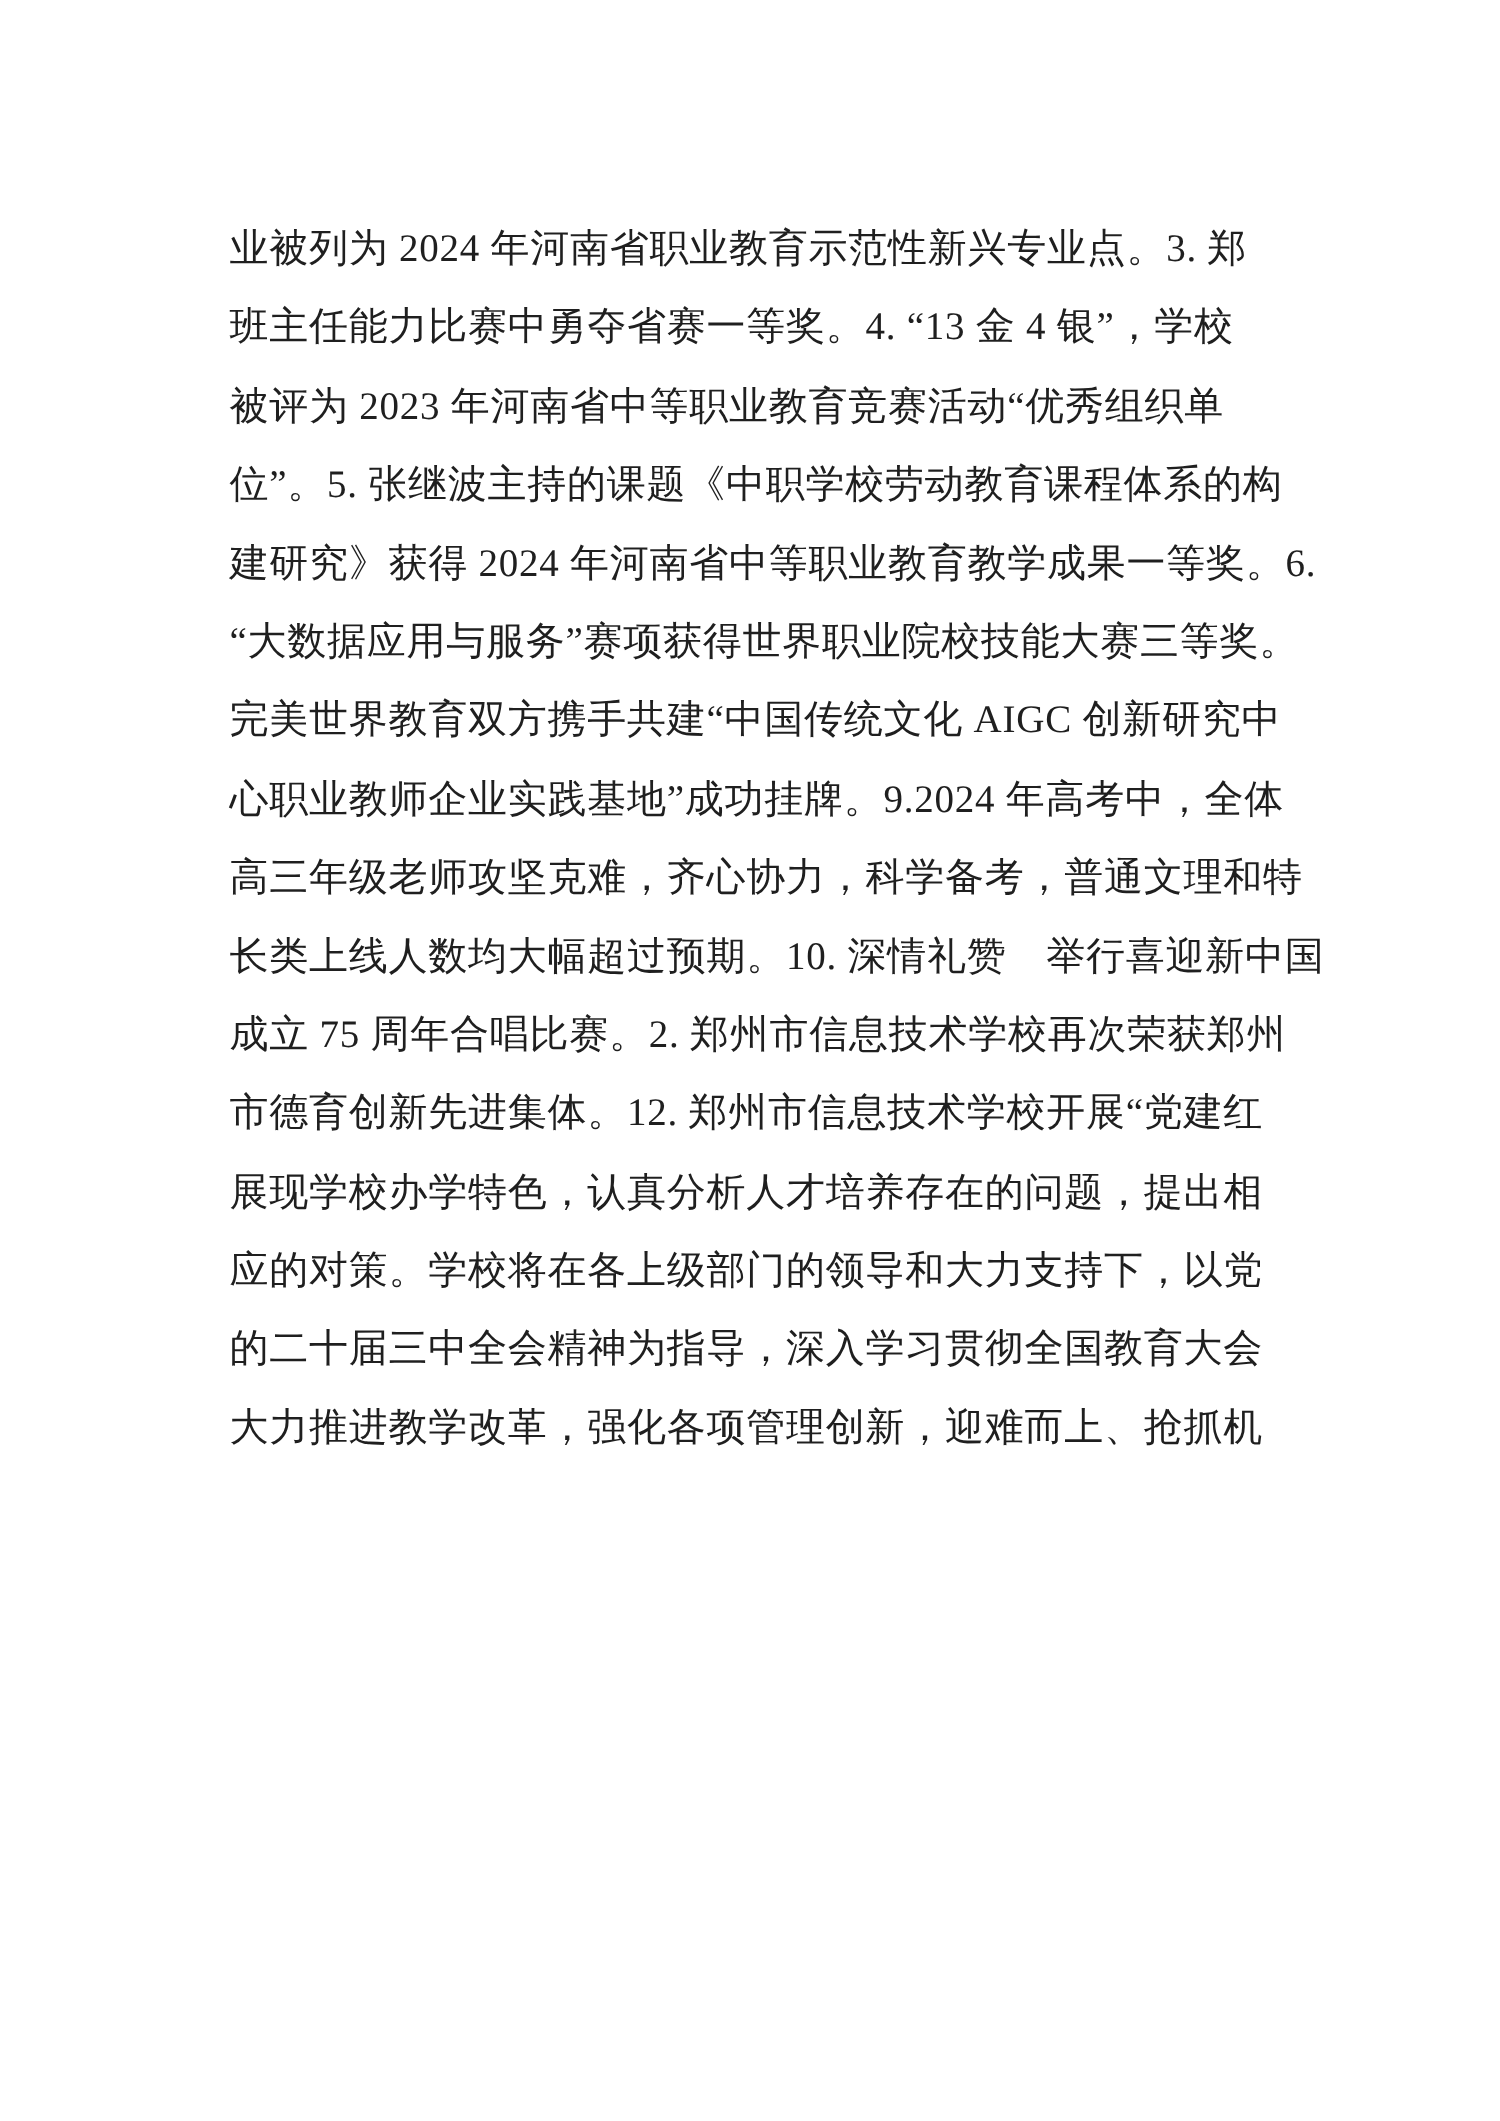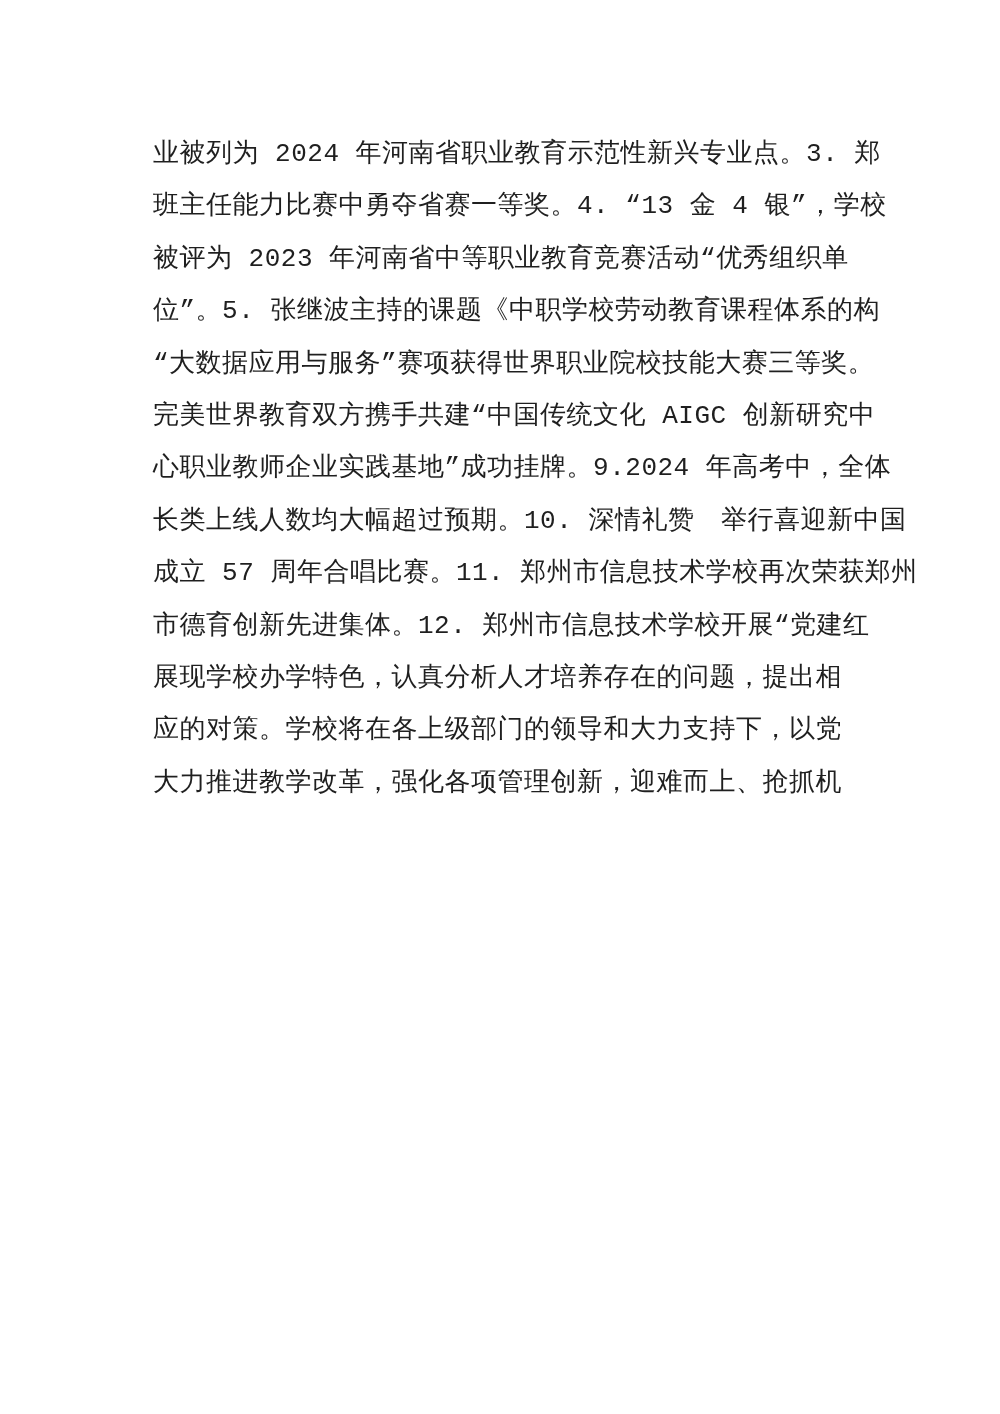--- a/index.html
+++ b/index.html
@@ -10,24 +10,24 @@
   .page {
     position: relative;
     width: 1000px;
     height: 1414px;
     background: #ffffff;
     overflow: hidden;
   }
   .text-block {
     position: absolute;
     left: 153px;
-    top: 128px;
+    top: 140px;
     width: 715px;
     color: #1f1f1f;
-    font-family: Liberation Mono, monospace;
+    font-family: Liberation Serif, serif;
     font-size: 26px;
     line-height: 52.4px;
     letter-spacing: 0.5px;
   }
   .paragraph {
     margin: 0;
     padding: 0;
   }
   .line {
     white-space: pre;
@@ -41,28 +41,31 @@
 <body>
 
 <div class="page" style="background: rgb(255, 255, 255);">
   <div class="text-block" style="color: rgb(31, 31, 31);">
 
     <div class="paragraph">
       <div class="line">业被列为 2024 年河南省职业教育示范性新兴专业点。3. 郑</div>
       <div class="line">班主任能力比赛中勇夺省赛一等奖。4. “13 金 4 银”，学校</div>
       <div class="line">被评为 2023 年河南省中等职业教育竞赛活动“优秀组织单</div>
       <div class="line">位”。5. 张继波主持的课题《中职学校劳动教育课程体系的构</div>
+      <div class="line">建研究》获得 2024 年河南省中等职业教育教学成果一等奖。6.</div>
       <div class="line">“大数据应用与服务”赛项获得世界职业院校技能大赛三等奖。</div>
       <div class="line">完美世界教育双方携手共建“中国传统文化 AIGC 创新研究中</div>
       <div class="line">心职业教师企业实践基地”成功挂牌。9.2024 年高考中，全体</div>
+      <div class="line">高三年级老师攻坚克难，齐心协力，科学备考，普通文理和特</div>
       <div class="line">长类上线人数均大幅超过预期。10. 深情礼赞　举行喜迎新中国</div>
-      <div class="line">成立 57 周年合唱比赛。11. 郑州市信息技术学校再次荣获郑州</div>
+      <div class="line">成立 75 周年合唱比赛。2. 郑州市信息技术学校再次荣获郑州</div>
       <div class="line">市德育创新先进集体。12. 郑州市信息技术学校开展“党建红</div>
     </div>
 
     <div class="paragraph">
       <div class="line">展现学校办学特色，认真分析人才培养存在的问题，提出相</div>
       <div class="line">应的对策。学校将在各上级部门的领导和大力支持下，以党</div>
+      <div class="line">的二十届三中全会精神为指导，深入学习贯彻全国教育大会</div>
       <div class="line">大力推进教学改革，强化各项管理创新，迎难而上、抢抓机</div>
     </div>
 
   </div>
 </div>
 
 </body></html>

